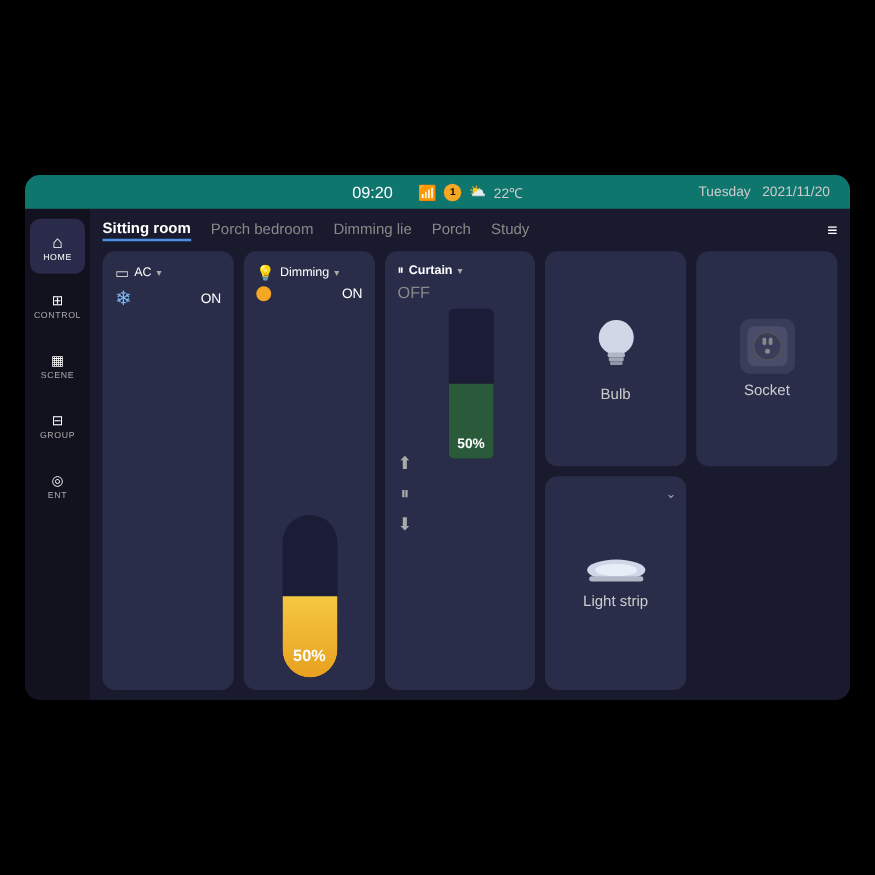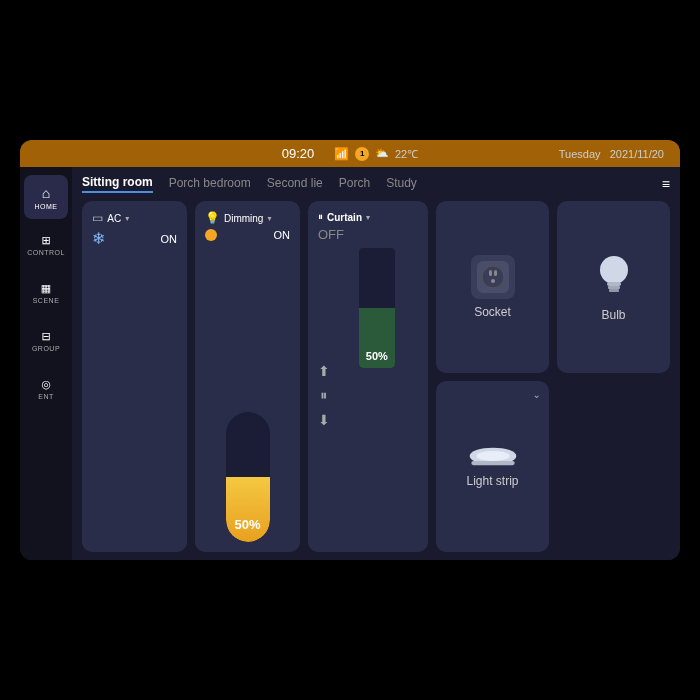--- a/index.html
+++ b/index.html
@@ -17,21 +17,21 @@
       height: 420px;
       background: #1a1a2e;
       border-radius: 12px;
       overflow: hidden;
       display: flex;
       flex-direction: column;
       position: relative;
     }
     
     .status-bar {
-      background: #a16207;
+      background: #0f766e;
       display: flex;
       align-items: center;
       justify-content: center;
       padding: 6px 16px;
       gap: 12px;
       font-size: 11px;
       color: #ccc;
       position: relative;
       flex-shrink: 0;
     }
@@ -420,21 +420,21 @@
         <span class="icon-symbol" style="font-size:11px;">◎</span>
         <span class="label">ENT</span>
       </div>
     </div>
 
     <div class="content">
 
       <div class="room-tabs">
         <span class="room-tab active">Sitting room</span>
         <span class="room-tab">Porch bedroom</span>
-        <span class="room-tab">Second lie</span>
+        <span class="room-tab">Dimming lie</span>
         <span class="room-tab">Porch</span>
         <span class="room-tab">Study</span>
         <span class="room-menu">≡</span>
       </div>
 
       <div class="cards-grid">
 
         <div class="device-card ac-card">
           <div class="card-header">
             <span class="icon">▭</span>
@@ -485,42 +485,42 @@
                 <div class="curtain-fill"></div>
                 <span class="curtain-value">50%</span>
               </div>
             </div>
           </div>
         </div>
 
         <div class="right-grid">
 
           <div class="grid-card">
+            <svg class="bulb-icon" viewBox="0 0 50 50">
+              <ellipse cx="25" cy="18" rx="14" ry="14" fill="#d0d8e8"></ellipse>
+              <rect x="18" y="30" width="14" height="4" rx="2" fill="#b0b8c8"></rect>
+              <rect x="19" y="34" width="12" height="3" rx="1" fill="#a0a8b8"></rect>
+              <rect x="20" y="37" width="10" height="3" rx="1" fill="#9098a8"></rect>
+            </svg>
+            <span class="grid-card-label">Bulb</span>
+          </div>
+
+          <div class="grid-card">
             <div class="socket-icon">
               <svg width="36" height="36" viewBox="0 0 36 36">
                 <rect x="2" y="2" width="32" height="32" rx="6" fill="#4a4d6a"></rect>
                 <circle cx="18" cy="18" r="11" fill="#3a3d5a" stroke="#555" stroke-width="1"></circle>
                 <rect x="14" y="11" width="3" height="6" rx="1.5" fill="#888"></rect>
                 <rect x="19" y="11" width="3" height="6" rx="1.5" fill="#888"></rect>
                 <circle cx="18" cy="22" r="2" fill="#888"></circle>
               </svg>
             </div>
             <span class="grid-card-label">Socket</span>
           </div>
 
-          <div class="grid-card">
-            <svg class="bulb-icon" viewBox="0 0 50 50">
-              <ellipse cx="25" cy="18" rx="14" ry="14" fill="#d0d8e8"></ellipse>
-              <rect x="18" y="30" width="14" height="4" rx="2" fill="#b0b8c8"></rect>
-              <rect x="19" y="34" width="12" height="3" rx="1" fill="#a0a8b8"></rect>
-              <rect x="20" y="37" width="10" height="3" rx="1" fill="#9098a8"></rect>
-            </svg>
-            <span class="grid-card-label">Bulb</span>
-          </div>
-
           <div class="grid-card light-strip-card">
             <span class="expand-icon">⌄</span>
             <svg class="light-strip-icon" viewBox="0 0 60 28">
               <ellipse cx="30" cy="14" rx="28" ry="10" fill="#d0d8e8"></ellipse>
               <ellipse cx="30" cy="14" rx="20" ry="6" fill="#e8eef8"></ellipse>
               <rect x="4" y="20" width="52" height="5" rx="2.5" fill="#b0b8c8"></rect>
             </svg>
             <span class="grid-card-label">Light strip</span>
           </div>
 

